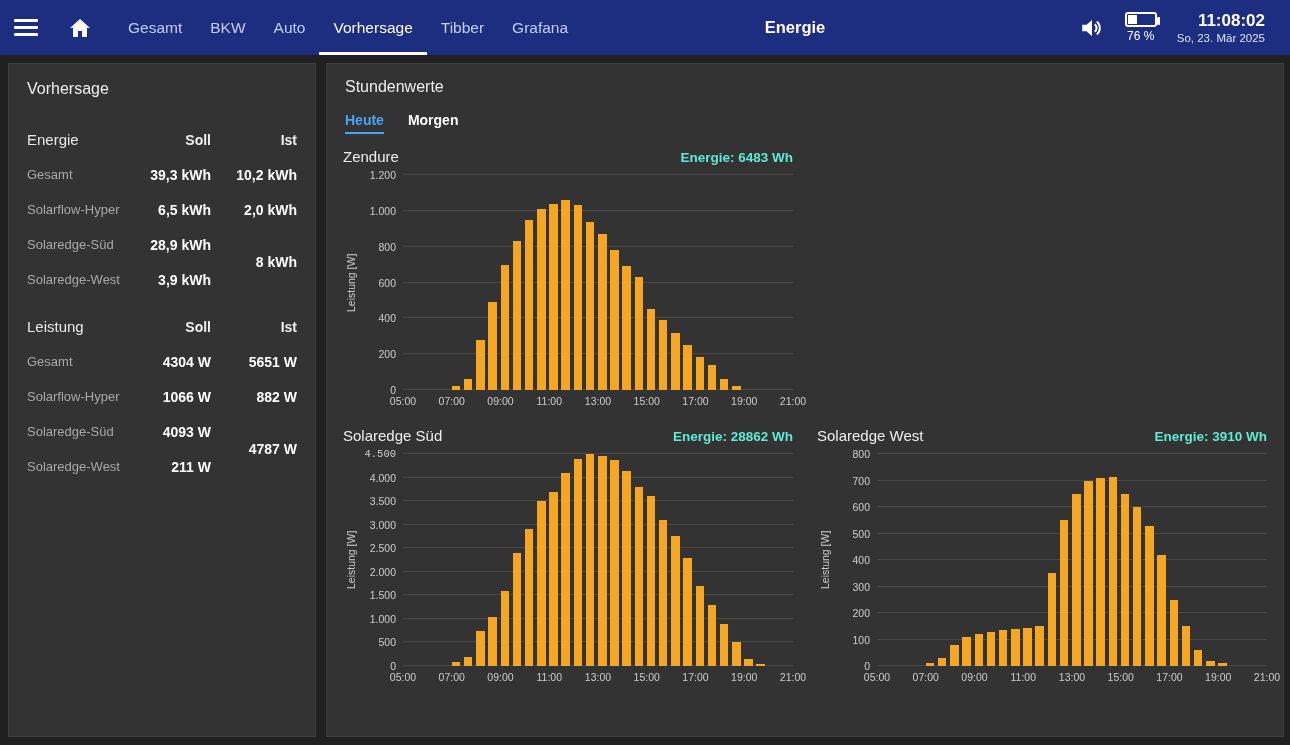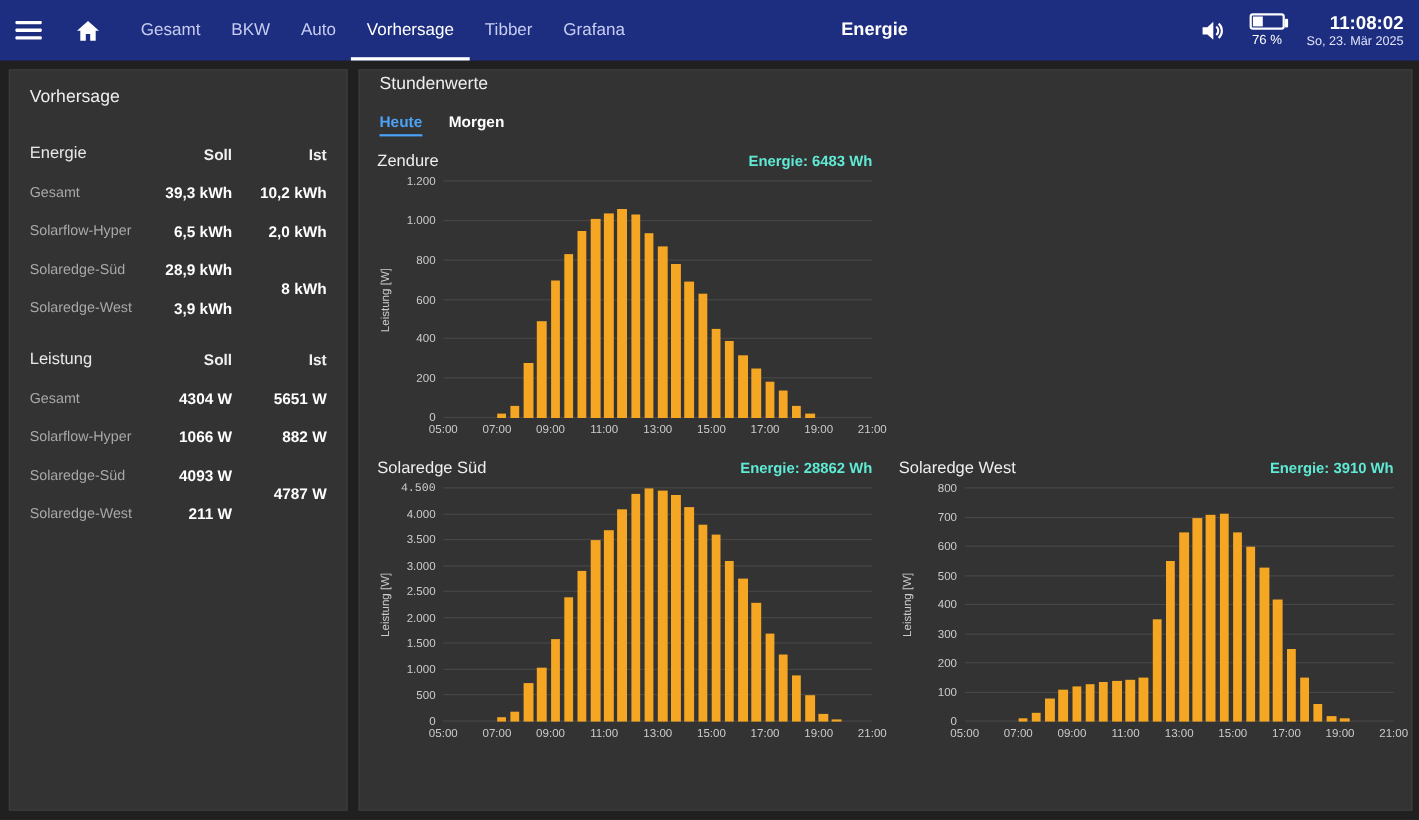--- a/index.html
+++ b/index.html
@@ -16,21 +16,21 @@
   .nav-item { display:flex; align-items:center; padding:0 14px; font-size:15.5px; color:#c7cdf2;
               cursor:pointer; border-bottom:3px solid transparent; padding-top:3px; }
   .nav-item.active { color:#fff; border-bottom-color:#fff; }
   .hdr-title { position:absolute; left:795px; transform:translateX(-50%); font-size:16.5px; font-weight:bold; }
   .hdr-right { position:absolute; right:10px; top:0; height:100%; display:flex; align-items:center; gap:20px; }
   .battery-wrap { display:flex; flex-direction:column; align-items:center; gap:2px; }
   .bat { width:32px; height:15px; border:2px solid #fff; border-radius:3px; position:relative; }
   .bat::after { content:''; position:absolute; right:-5px; top:2.5px; width:3px; height:8px; background:#fff; border-radius:1px; }
   .bat-fill { position:absolute; left:1px; top:1px; bottom:1px; background:#fff; }
   .bat-label { font-size:12px; color:#fff; }
-  .clock { text-align:right; margin-right:4px; }
+  .clock { text-align:right; margin-right:15px; }
   .clock-time { font-size:17px; font-weight:bold; }
   .clock-date { font-size:11.5px; color:#dfe3fa; margin-top:1px; }
 
   
   .content { display:flex; gap:10px; padding:8px; height:690px; }
   .panel { background:#333333; border:1px solid #3e3e3e; height:674px; }
 
   
   .left-panel { width:308px; flex:none; padding:14px 14px; color:#fff; }
   .lp-title { font-size:16px; color:#eee; margin:2px 0 24px 4px; }
@@ -38,21 +38,21 @@
              align-items:center; margin-bottom:12px; padding:0 4px; }
   .fc-head-title { font-size:15px; color:#e8e8e8; }
   .fc-head { font-size:14px; font-weight:bold; color:#f0f0f0; text-align:right; }
   .fc-label { font-size:13px; color:#a8a8a8; }
   .fc-val { font-size:14px; font-weight:bold; color:#fff; text-align:right; }
   .r1{grid-row:1} .r2{grid-row:2} .r3{grid-row:3} .r4{grid-row:4} .r5{grid-row:5}
   .c1{grid-column:1} .c2{grid-column:2} .c3{grid-column:3}
   .merged { grid-row:4 / span 2; align-self:center; }
 
   
-  .main-panel { flex:1; padding:2px 16px; color:#fff; }
+  .main-panel { flex:1; padding:12px 16px; color:#fff; }
   .mp-title { font-size:16px; color:#eee; margin:2px 0 16px 2px; }
   .tabs { display:flex; gap:24px; margin:0 0 14px 2px; }
   .tab { font-size:14px; font-weight:bold; color:#fff; cursor:pointer; padding-bottom:4px;
          border-bottom:2px solid transparent; }
   .tab.active { color:var(--tab_active,#4aa3f7); border-bottom-color:var(--tab_active,#4aa3f7); }
 
   .charts-row2 { display:flex; gap:24px; margin-top:16px; }
   .chart { width:450px; }
   .chart-header { display:flex; justify-content:space-between; align-items:baseline; margin-bottom:10px; }
   .chart-title { font-size:15px; color:#eee; }

